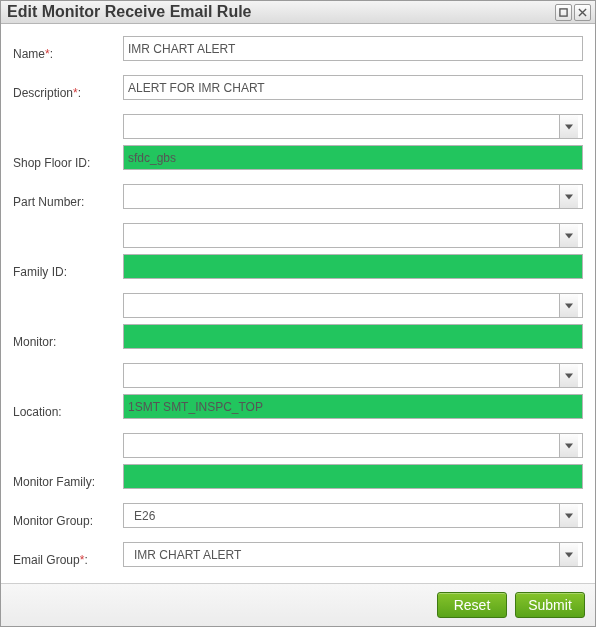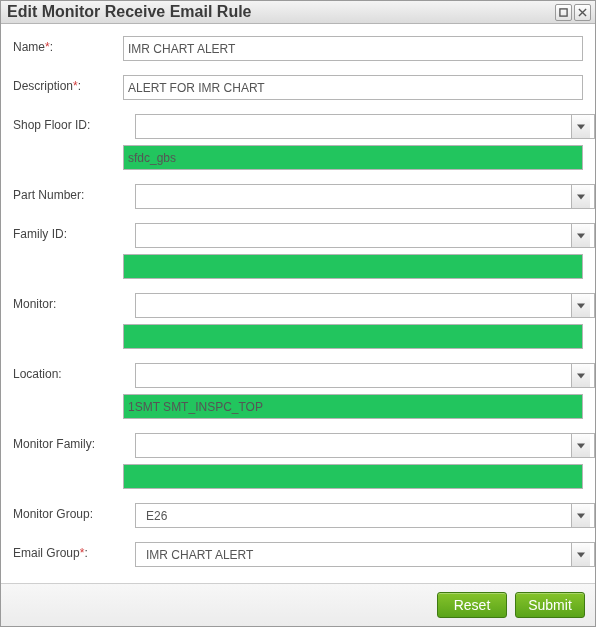--- a/index.html
+++ b/index.html
@@ -60,20 +60,21 @@
     fill: none;
   }
   .content {
     flex: 1;
     overflow: auto;
     padding: 12px 12px 6px 12px;
   }
   .form-row {
     display: flex;
     margin-bottom: 14px;
+    align-items: flex-end;
   }
   .lbl {
     width: 110px;
     min-width: 110px;
     padding-top: 4px;
     color: #444;
     font-size: 12px;
   }
   .lbl .req {
     color: #d23b3b;
@@ -91,21 +92,20 @@
     border: 1px solid #b5b5b5;
     background: #fff;
     font-family: inherit;
     font-size: 12px;
     color: #555;
     padding: 0 4px;
   }
   .combo {
     position: relative;
     display: flex;
-    margin-left: 12px;
   }
   .combo-input {
     flex: 1;
     border: none;
     outline: none;
     font-family: inherit;
     font-size: 12px;
     color: #555;
     padding: 0 6px;
     background: transparent;

